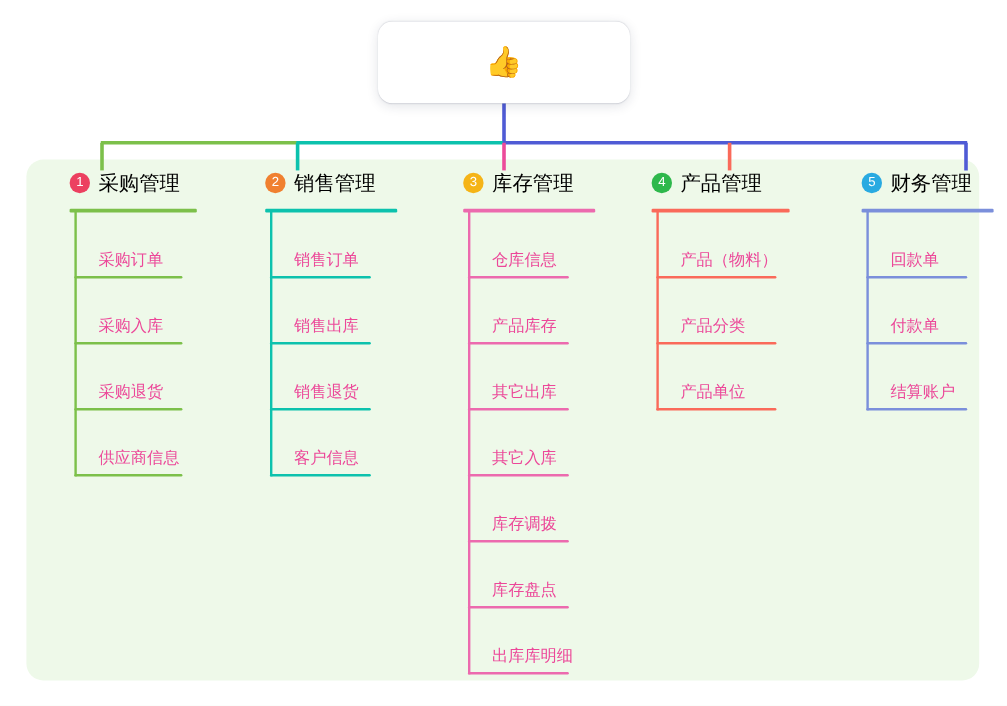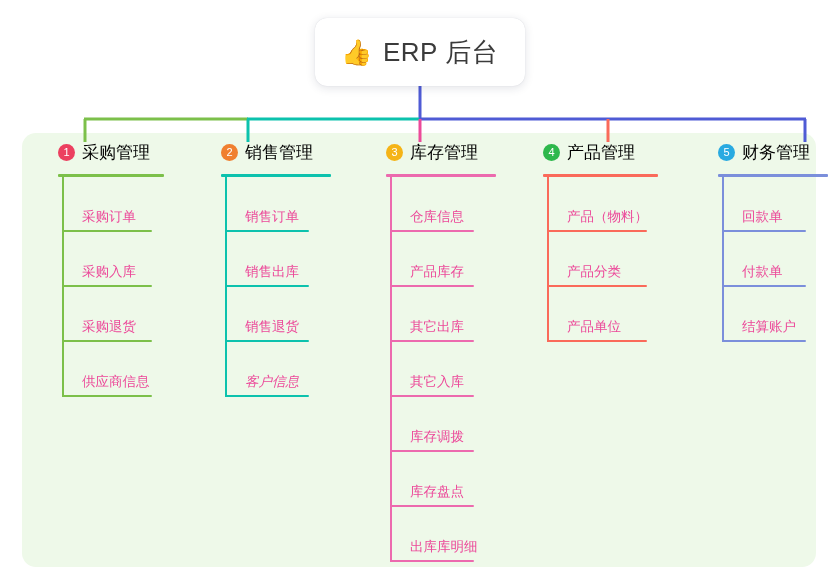--- a/index.html
+++ b/index.html
@@ -143,21 +143,20 @@
 
   <line x1="85" y1="119" x2="85" y2="142" stroke="#7cc04a" stroke-width="3"></line>
   <line x1="248" y1="119" x2="248" y2="142" stroke="#0cc2ad" stroke-width="3"></line>
   <line x1="420" y1="119" x2="420" y2="142" stroke="#ec4a9a" stroke-width="3"></line>
   <line x1="608" y1="119" x2="608" y2="142" stroke="#fa6a5a" stroke-width="3"></line>
   <line x1="805" y1="119" x2="805" y2="142" stroke="#4f5bd5" stroke-width="3"></line>
 </svg>
 
 <div id="root-card">
   <span class="emoji">👍</span>
-  <span class="root-title">ERP 后台</span>
 </div>
 
 <div id="columns-host">
     <div class="column" style="left: 40px;">
       <div class="col-head">
         <span class="badge" style="background: rgb(236, 64, 96);">1</span>
         <span class="col-title">采购管理</span>
       </div>
       <div class="head-rule" style="width: 106px; background: rgb(124, 192, 74);"></div>
       <div class="spine" style="background: rgb(124, 192, 74); height: 221px;"></div>
@@ -190,21 +189,21 @@
         <div class="leaf-rule" style="width: 84px; background: rgb(12, 194, 173);"></div>
       </div>
       <div class="leaf" style="top: 113px; width: 84px;">
         <span class="leaf-text">销售出库</span>
         <div class="leaf-rule" style="width: 84px; background: rgb(12, 194, 173);"></div>
       </div>
       <div class="leaf" style="top: 168px; width: 84px;">
         <span class="leaf-text">销售退货</span>
         <div class="leaf-rule" style="width: 84px; background: rgb(12, 194, 173);"></div>
       </div>
-      <div class="leaf" style="top: 223px; width: 84px; font-style: italic;">
+      <div class="leaf" style="top: 223px; width: 84px;">
         <span class="leaf-text">客户信息</span>
         <div class="leaf-rule" style="width: 84px; background: rgb(12, 194, 173);"></div>
       </div>
     </div>
     <div class="column" style="left: 368px;">
       <div class="col-head">
         <span class="badge" style="background: rgb(245, 180, 23);">3</span>
         <span class="col-title">库存管理</span>
       </div>
       <div class="head-rule" style="width: 110px; background: rgb(236, 106, 174);"></div>

